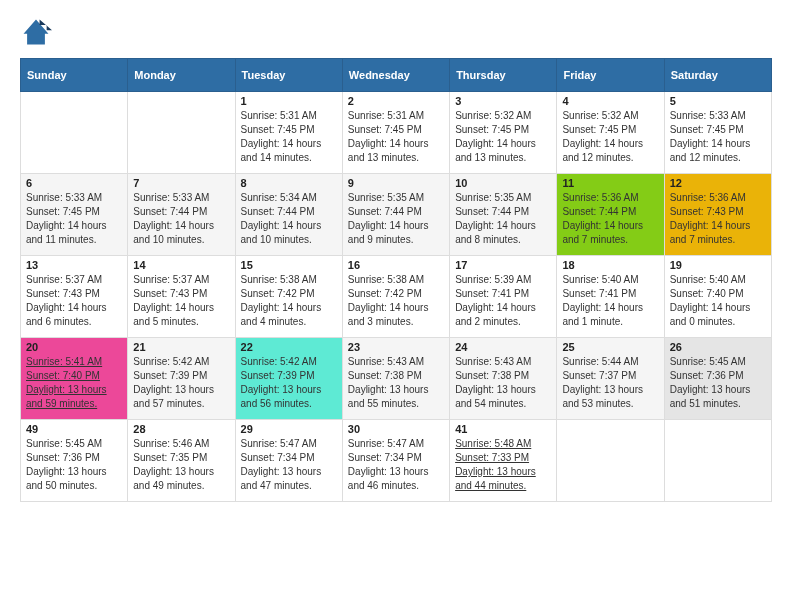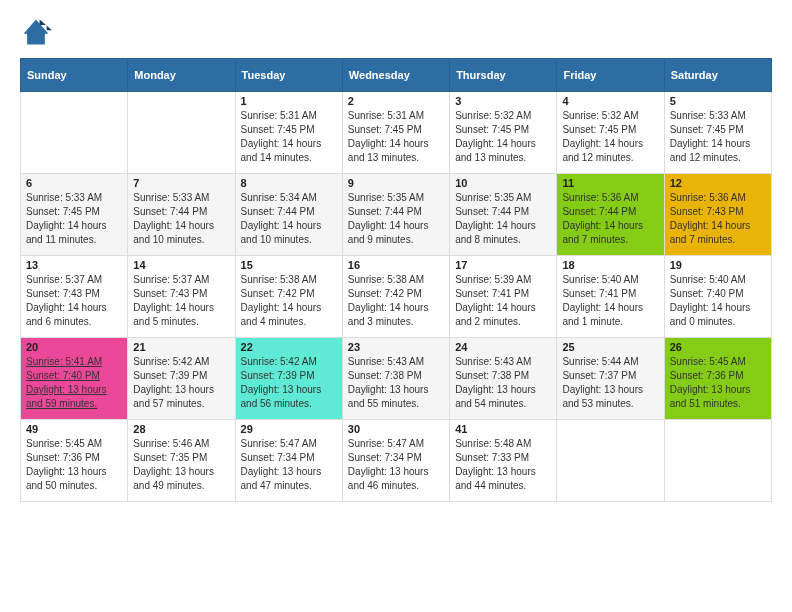--- a/index.html
+++ b/index.html
@@ -272,21 +272,21 @@
             <div class="day-info" style="white-space: pre-line;">Sunrise: 5:43 AM
 Sunset: 7:38 PM
 Daylight: 13 hours and 54 minutes.</div>
           </td>
           <td style="background: rgb(245, 245, 245);">
             <div class="day-num">25</div>
             <div class="day-info" style="white-space: pre-line;">Sunrise: 5:44 AM
 Sunset: 7:37 PM
 Daylight: 13 hours and 53 minutes.</div>
           </td>
-          <td style="background: #84cc16;">
+          <td style="background: #e5e5e5;">
             <div class="day-num">26</div>
             <div class="day-info" style="white-space: pre-line;">Sunrise: 5:45 AM
 Sunset: 7:36 PM
 Daylight: 13 hours and 51 minutes.</div>
           </td>
         </tr>
         <tr>
           <td>
             <div class="day-num">49</div>
             <div class="day-info" style="white-space: pre-line;">Sunrise: 5:45 AM
@@ -306,21 +306,21 @@
 Daylight: 13 hours and 47 minutes.</div>
           </td>
           <td>
             <div class="day-num">30</div>
             <div class="day-info" style="white-space: pre-line;">Sunrise: 5:47 AM
 Sunset: 7:34 PM
 Daylight: 13 hours and 46 minutes.</div>
           </td>
           <td>
             <div class="day-num">41</div>
-            <div class="day-info" style="white-space: pre-line;">Sunrise: 5:48 AM
+            <div class="day-info" style="white-space: pre-line; text-decoration: underline;">Sunrise: 5:48 AM
 Sunset: 7:33 PM
 Daylight: 13 hours and 44 minutes.</div>
           </td>
           <td class="empty-cell"></td>
           <td class="empty-cell"></td>
         </tr>
       </tbody>
   </table>
 </div>
 

